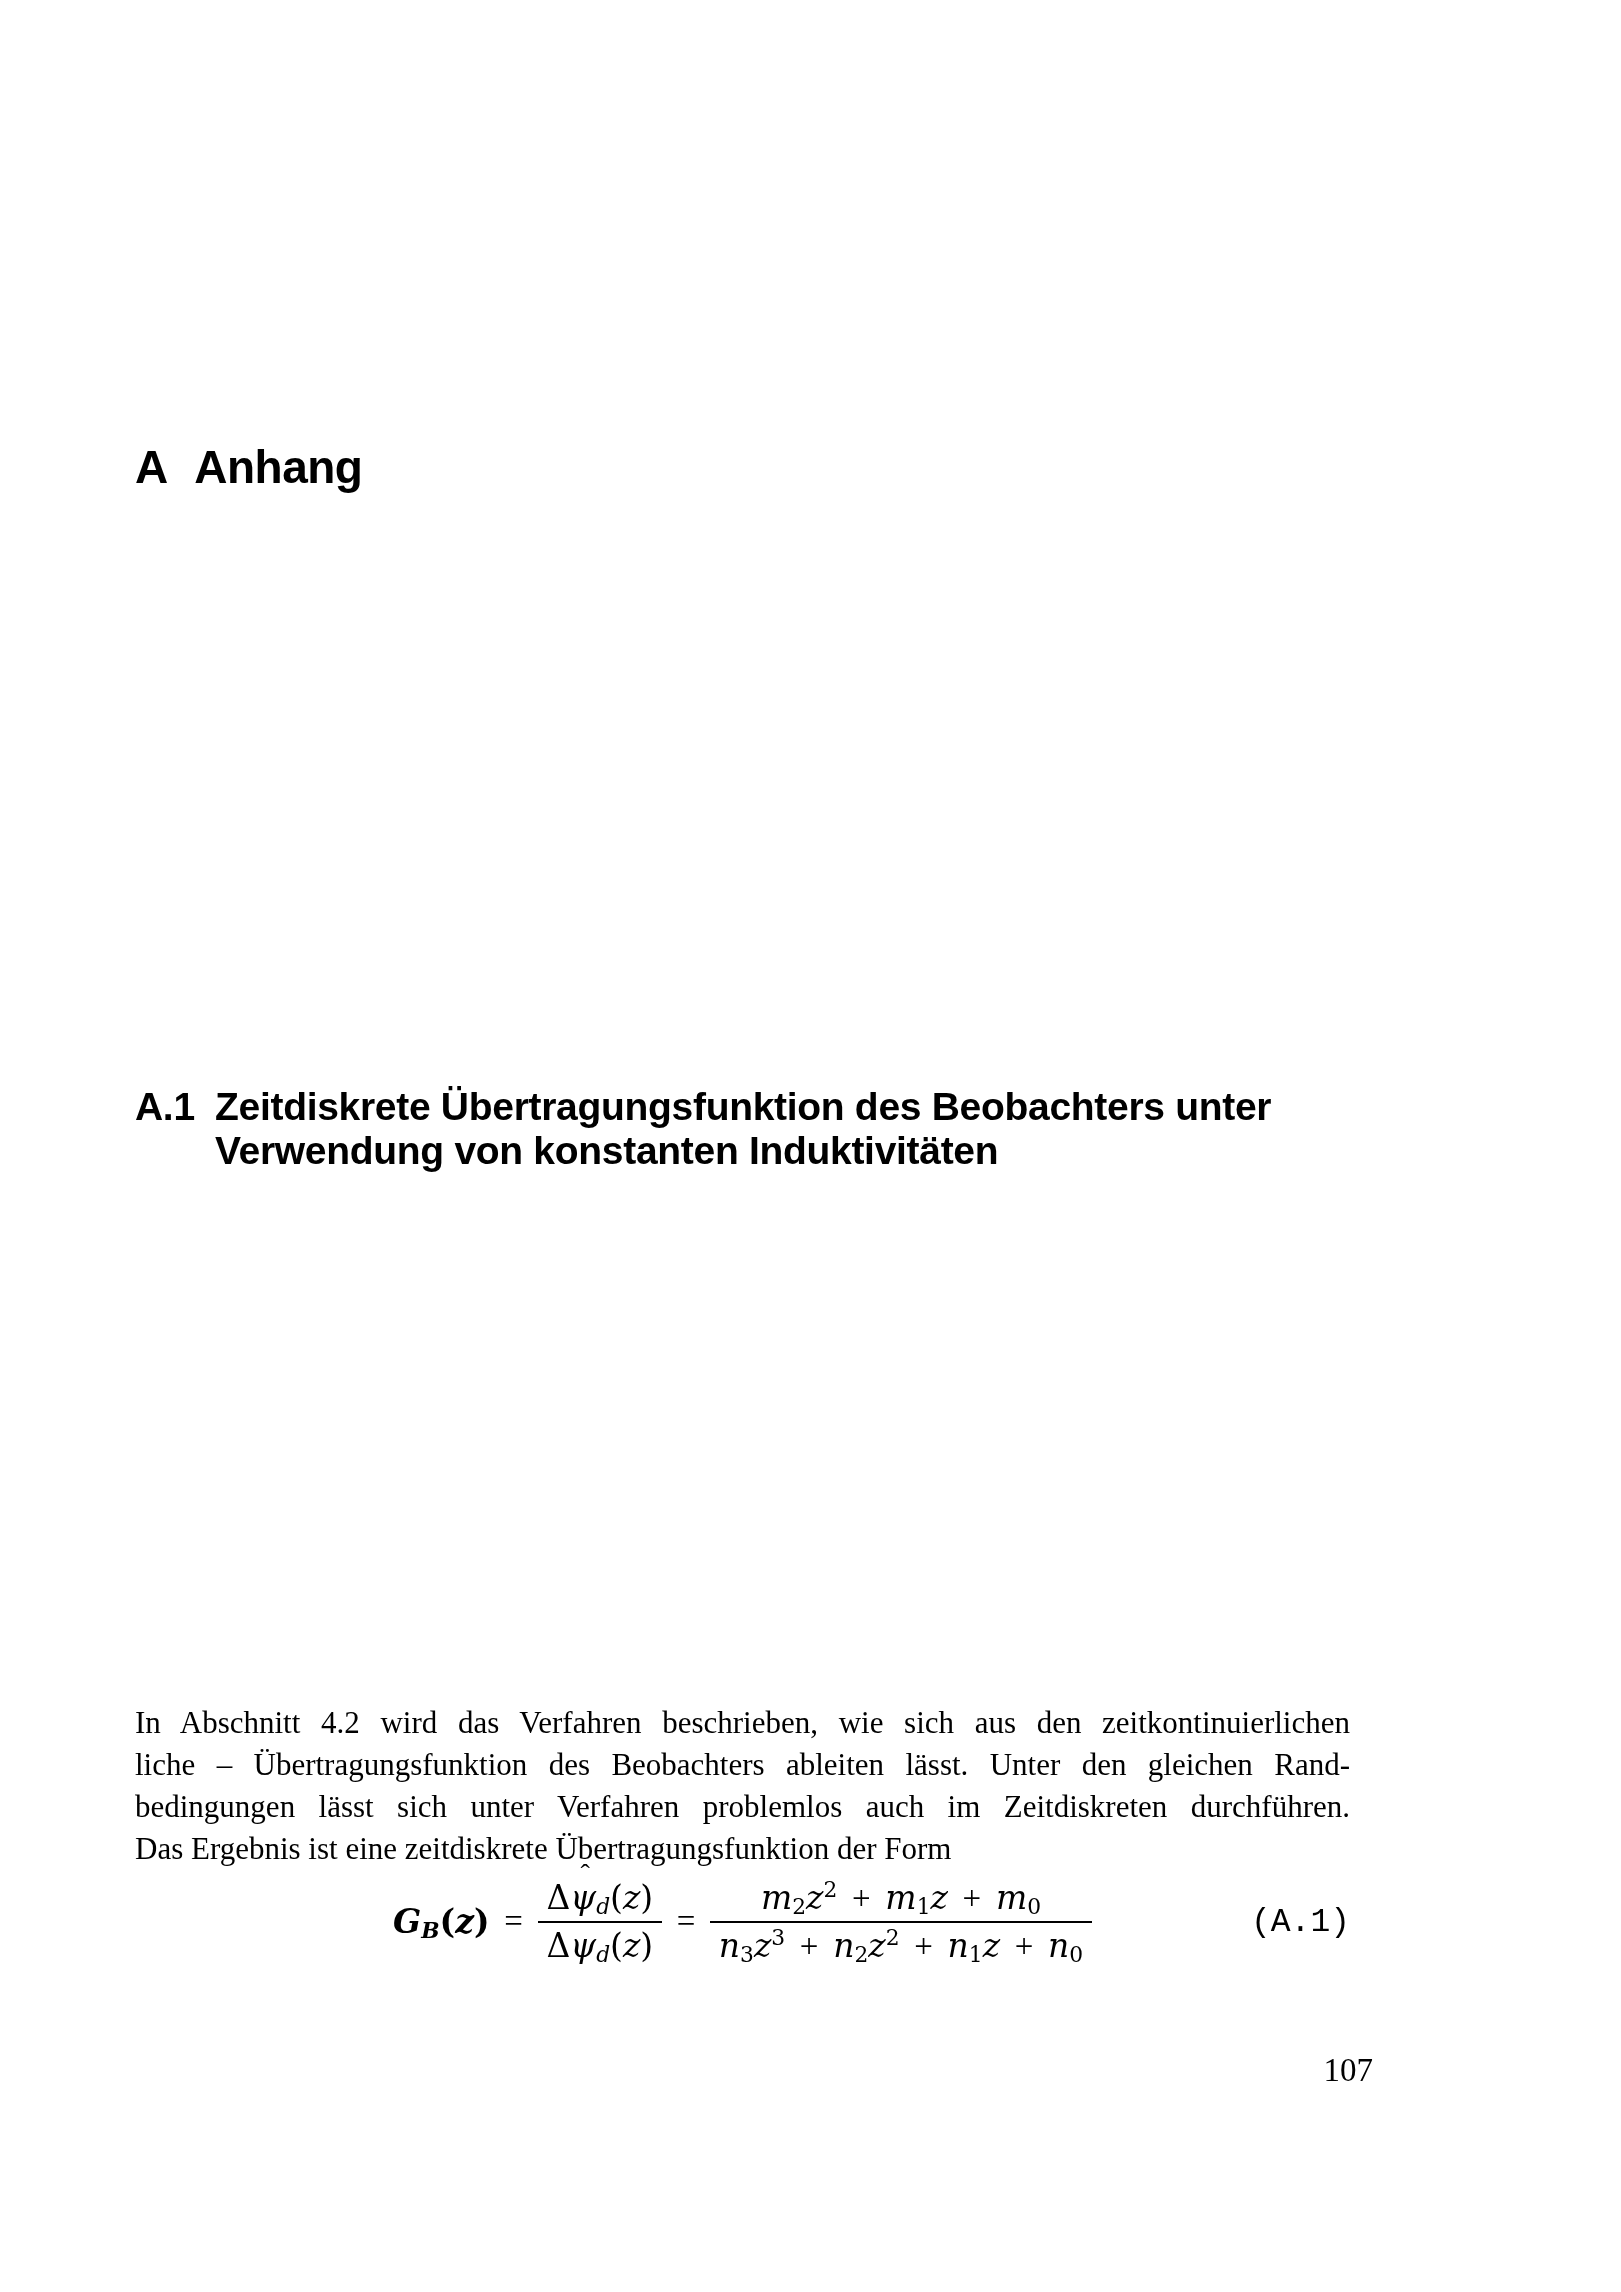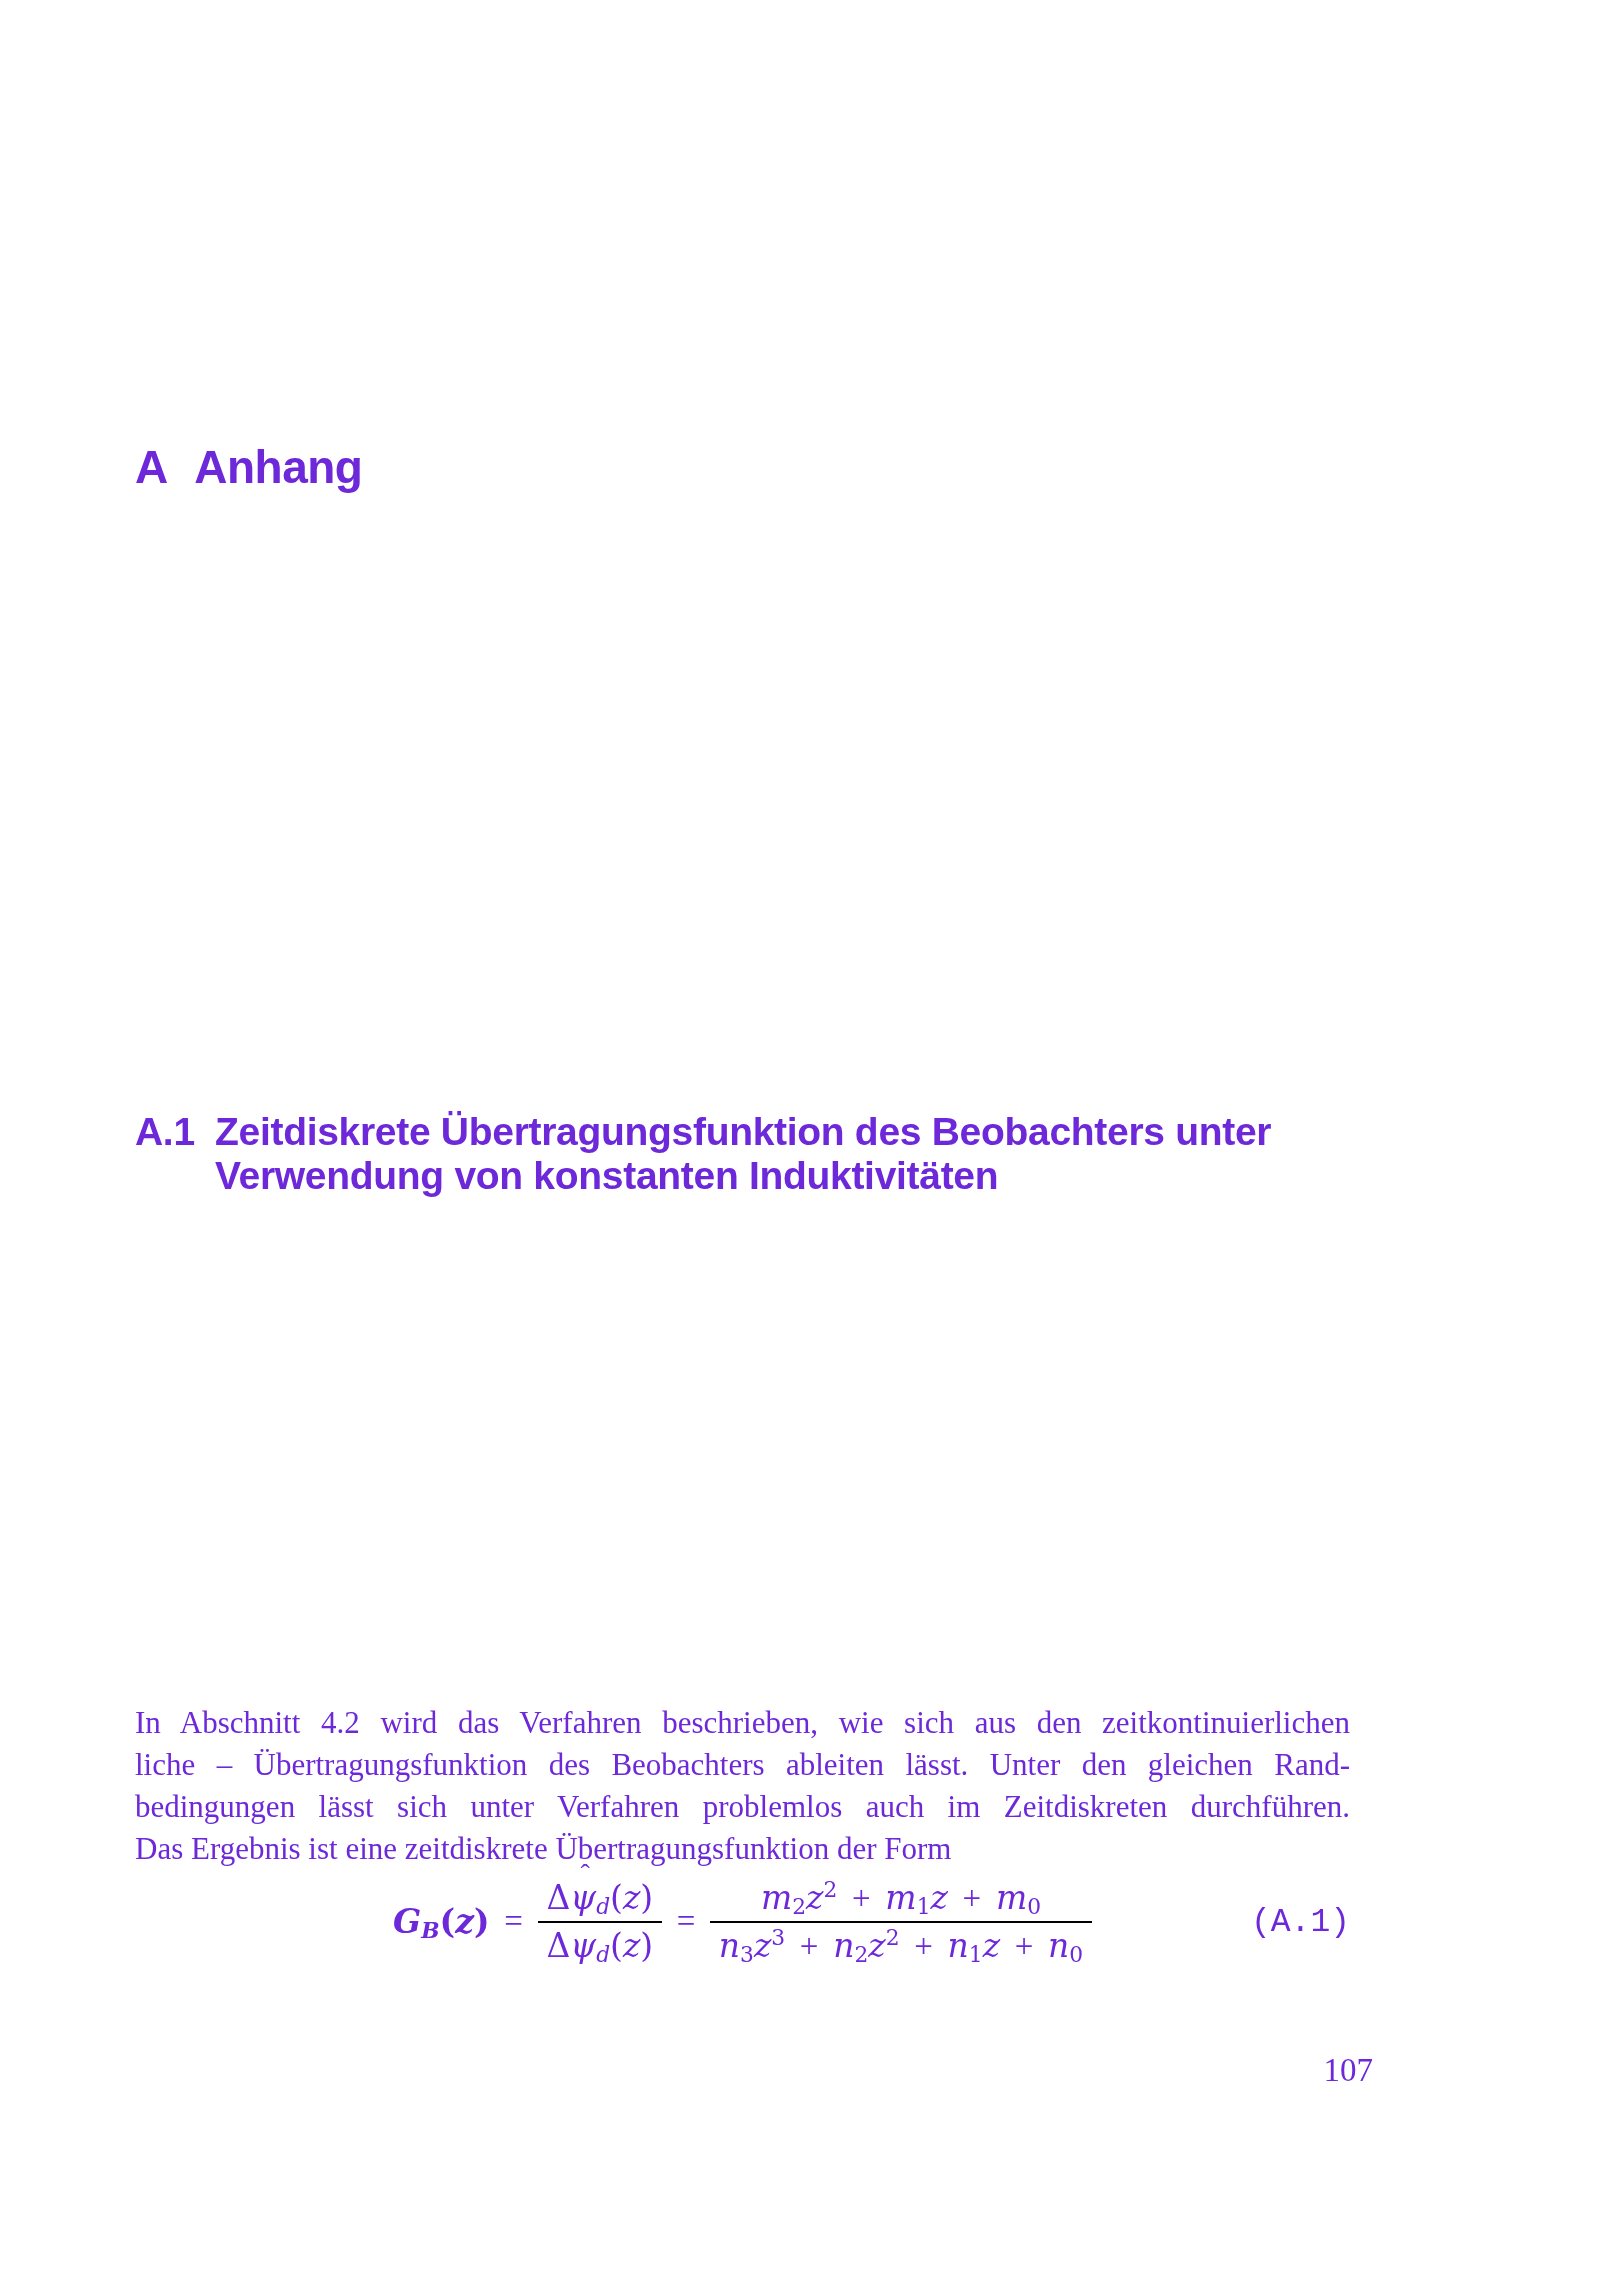--- a/index.html
+++ b/index.html
@@ -1,21 +1,21 @@
 <!DOCTYPE html>
 <html><head>
 <meta charset="utf-8">
 <style>
   html, body { margin: 0; padding: 0; background: #9a9a9a; }
   .page {
     position: relative;
     width: 1621px;
     height: 2293px;
     background: #ffffff;
-    color: #6d28d9;
+    color: #000000;
     overflow: hidden;
     font-family: "Liberation Serif", serif;
   }
 
   
   .chapter-heading {
     position: absolute;
     left: 135px;
     top: 444px;
     font-family: "Liberation Sans", sans-serif;
@@ -31,21 +31,20 @@
     position: absolute;
     left: 135px;
     top: 1085px;
     width: 1274px;
     display: flex;
     font-family: "Liberation Sans", sans-serif;
     font-weight: bold;
     font-size: 39px;
     line-height: 44px;
     letter-spacing: -0.3px;
-    margin-top: 25px;
   }
   .section-heading .sec-num { flex: 0 0 80px; }
   .section-heading .sec-line { display: block; }
 
   
   .body-paragraph {
     position: absolute;
     left: 135px;
     top: 1702px;
     width: 1215px;

